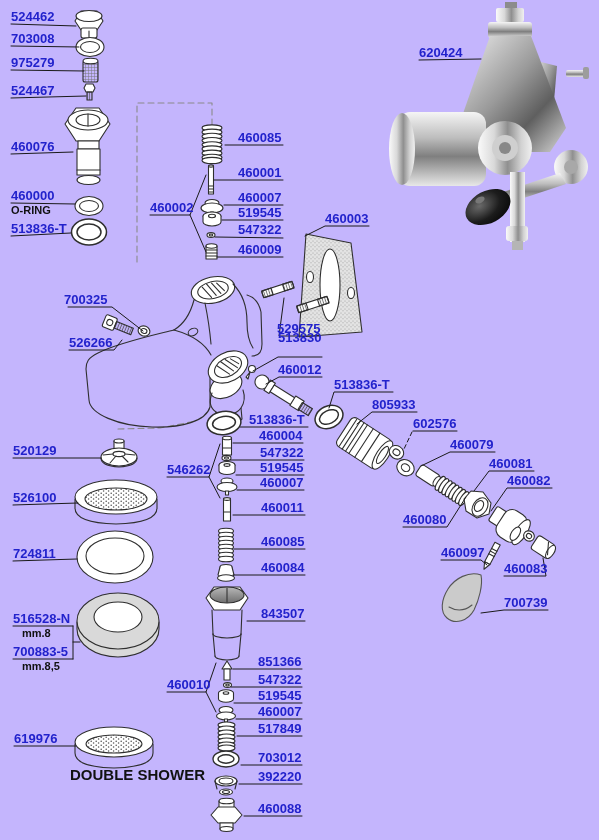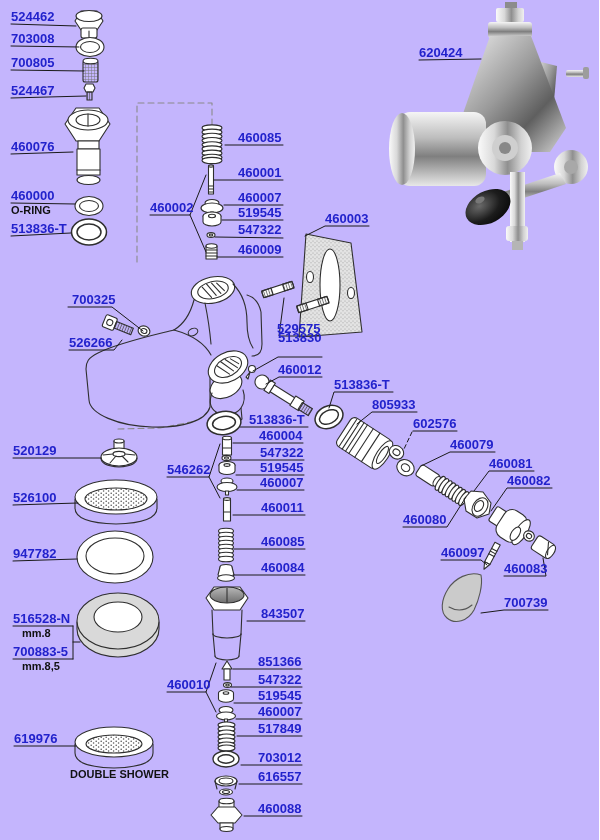--- a/index.html
+++ b/index.html
@@ -3,21 +3,21 @@
 <meta charset="utf-8">
 <style>
   html,body{margin:0;padding:0;background:#fff;}
   #stage{position:relative;width:580px;height:840px;background:#c4b5fd;overflow:hidden;
          font-family:"Liberation Sans",sans-serif;padding-left:19px;}
   #drawing{position:absolute;left:0;top:0;}
   .pl{position:absolute;font:700 13px "Liberation Sans",sans-serif;color:#2222cc;
       white-space:nowrap;line-height:13px;cursor:pointer;}
   .cap{position:absolute;font:700 11px "Liberation Sans",sans-serif;color:#111;
        white-space:nowrap;line-height:11px;}
-  .cap-lg{font-size:11px;line-height:13px;}
+  .cap-lg{font-size:15px;line-height:13px;}
 </style>
 </head>
 <body>
 
 <div id="stage">
 
 <svg id="drawing" width="600" height="840" viewBox="0 0 600 840">
 <defs>
   <linearGradient id="gv" x1="0" y1="0" x2="1" y2="0">
     <stop offset="0" stop-color="#fafafa"></stop>
@@ -500,40 +500,40 @@
     <polyline points="13,659 73,659"></polyline>
     <polyline points="73,626 73,659"></polyline>
     <polyline points="73,642 80,642"></polyline>
     <polyline points="14,746 76,746"></polyline>
   </g>
 </g>
 </svg>
 
 <div class="pl" style="left:11px;top:10px">524462</div>
 <div class="pl" style="left:11px;top:32px">703008</div>
-<div class="pl" style="left:11px;top:56px">700805</div>
+<div class="pl" style="left:11px;top:56px">975279</div>
 <div class="pl" style="left:11px;top:84px">524467</div>
 <div class="pl" style="left:11px;top:140px">460076</div>
 <div class="pl" style="left:11px;top:189px">460000</div>
 <div class="cap" style="left:11px;top:205px">O-RING</div>
 <div class="pl" style="left:11px;top:222px">513836-T</div>
 
 <div class="pl" style="left:150px;top:201px">460002</div>
 <div class="pl" style="left:238px;top:131px">460085</div>
 <div class="pl" style="left:238px;top:166px">460001</div>
 <div class="pl" style="left:238px;top:191px">460007</div>
 <div class="pl" style="left:238px;top:206px">519545</div>
 <div class="pl" style="left:238px;top:223px">547322</div>
 <div class="pl" style="left:238px;top:243px">460009</div>
 
 <div class="pl" style="left:325px;top:212px">460003</div>
 <div class="pl" style="left:277px;top:322px">529575</div>
 <div class="pl" style="left:278px;top:331px">513830</div>
 <div class="pl" style="left:278px;top:363px">460012</div>
-<div class="pl" style="left:72px;top:293px">700325</div>
+<div class="pl" style="left:64px;top:293px">700325</div>
 <div class="pl" style="left:69px;top:336px">526266</div>
 <div class="pl" style="left:419px;top:46px">620424</div>
 
 <div class="pl" style="left:334px;top:378px">513836-T</div>
 <div class="pl" style="left:372px;top:398px">805933</div>
 <div class="pl" style="left:413px;top:417px">602576</div>
 <div class="pl" style="left:450px;top:438px">460079</div>
 <div class="pl" style="left:489px;top:457px">460081</div>
 <div class="pl" style="left:507px;top:474px">460082</div>
 <div class="pl" style="left:403px;top:513px">460080</div>
@@ -552,26 +552,26 @@
 <div class="pl" style="left:261px;top:561px">460084</div>
 <div class="pl" style="left:261px;top:607px">843507</div>
 
 <div class="pl" style="left:258px;top:655px">851366</div>
 <div class="pl" style="left:167px;top:678px">460010</div>
 <div class="pl" style="left:258px;top:673px">547322</div>
 <div class="pl" style="left:258px;top:689px">519545</div>
 <div class="pl" style="left:258px;top:705px">460007</div>
 <div class="pl" style="left:258px;top:722px">517849</div>
 <div class="pl" style="left:258px;top:751px">703012</div>
-<div class="pl" style="left:258px;top:770px">616557</div>
+<div class="pl" style="left:258px;top:770px">392220</div>
 <div class="pl" style="left:258px;top:802px">460088</div>
 
 <div class="pl" style="left:13px;top:444px">520129</div>
 <div class="pl" style="left:13px;top:491px">526100</div>
-<div class="pl" style="left:13px;top:547px">947782</div>
+<div class="pl" style="left:13px;top:547px">724811</div>
 <div class="pl" style="left:13px;top:612px">516528-N</div>
 <div class="cap" style="left:22px;top:628px">mm.8</div>
 <div class="pl" style="left:13px;top:645px">700883-5</div>
 <div class="cap" style="left:22px;top:661px">mm.8,5</div>
 <div class="pl" style="left:14px;top:732px">619976</div>
 <div class="cap cap-lg" style="left:70px;top:768px">DOUBLE SHOWER</div>
 
 </div>
 
 </body></html>

